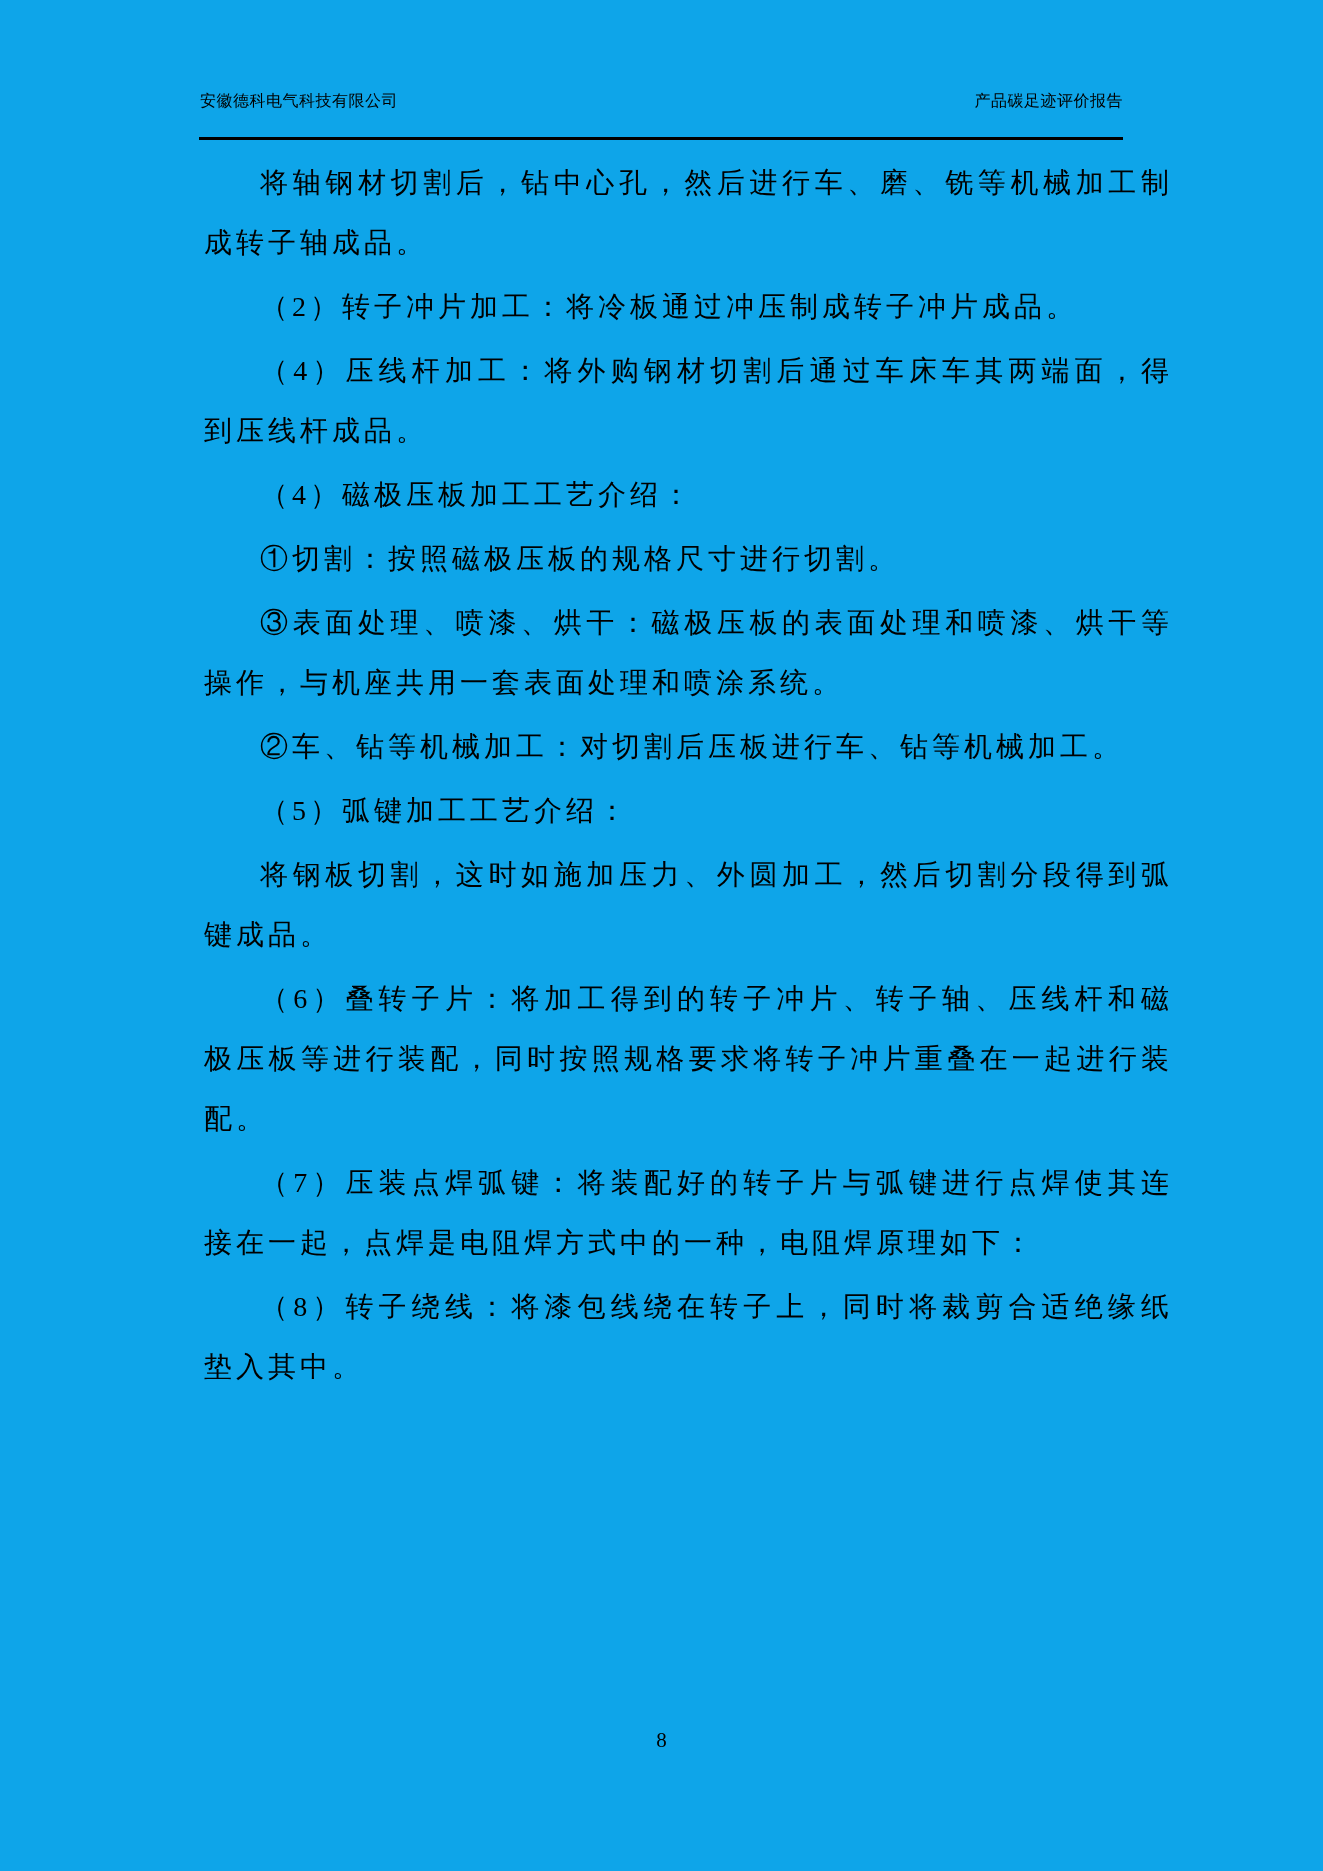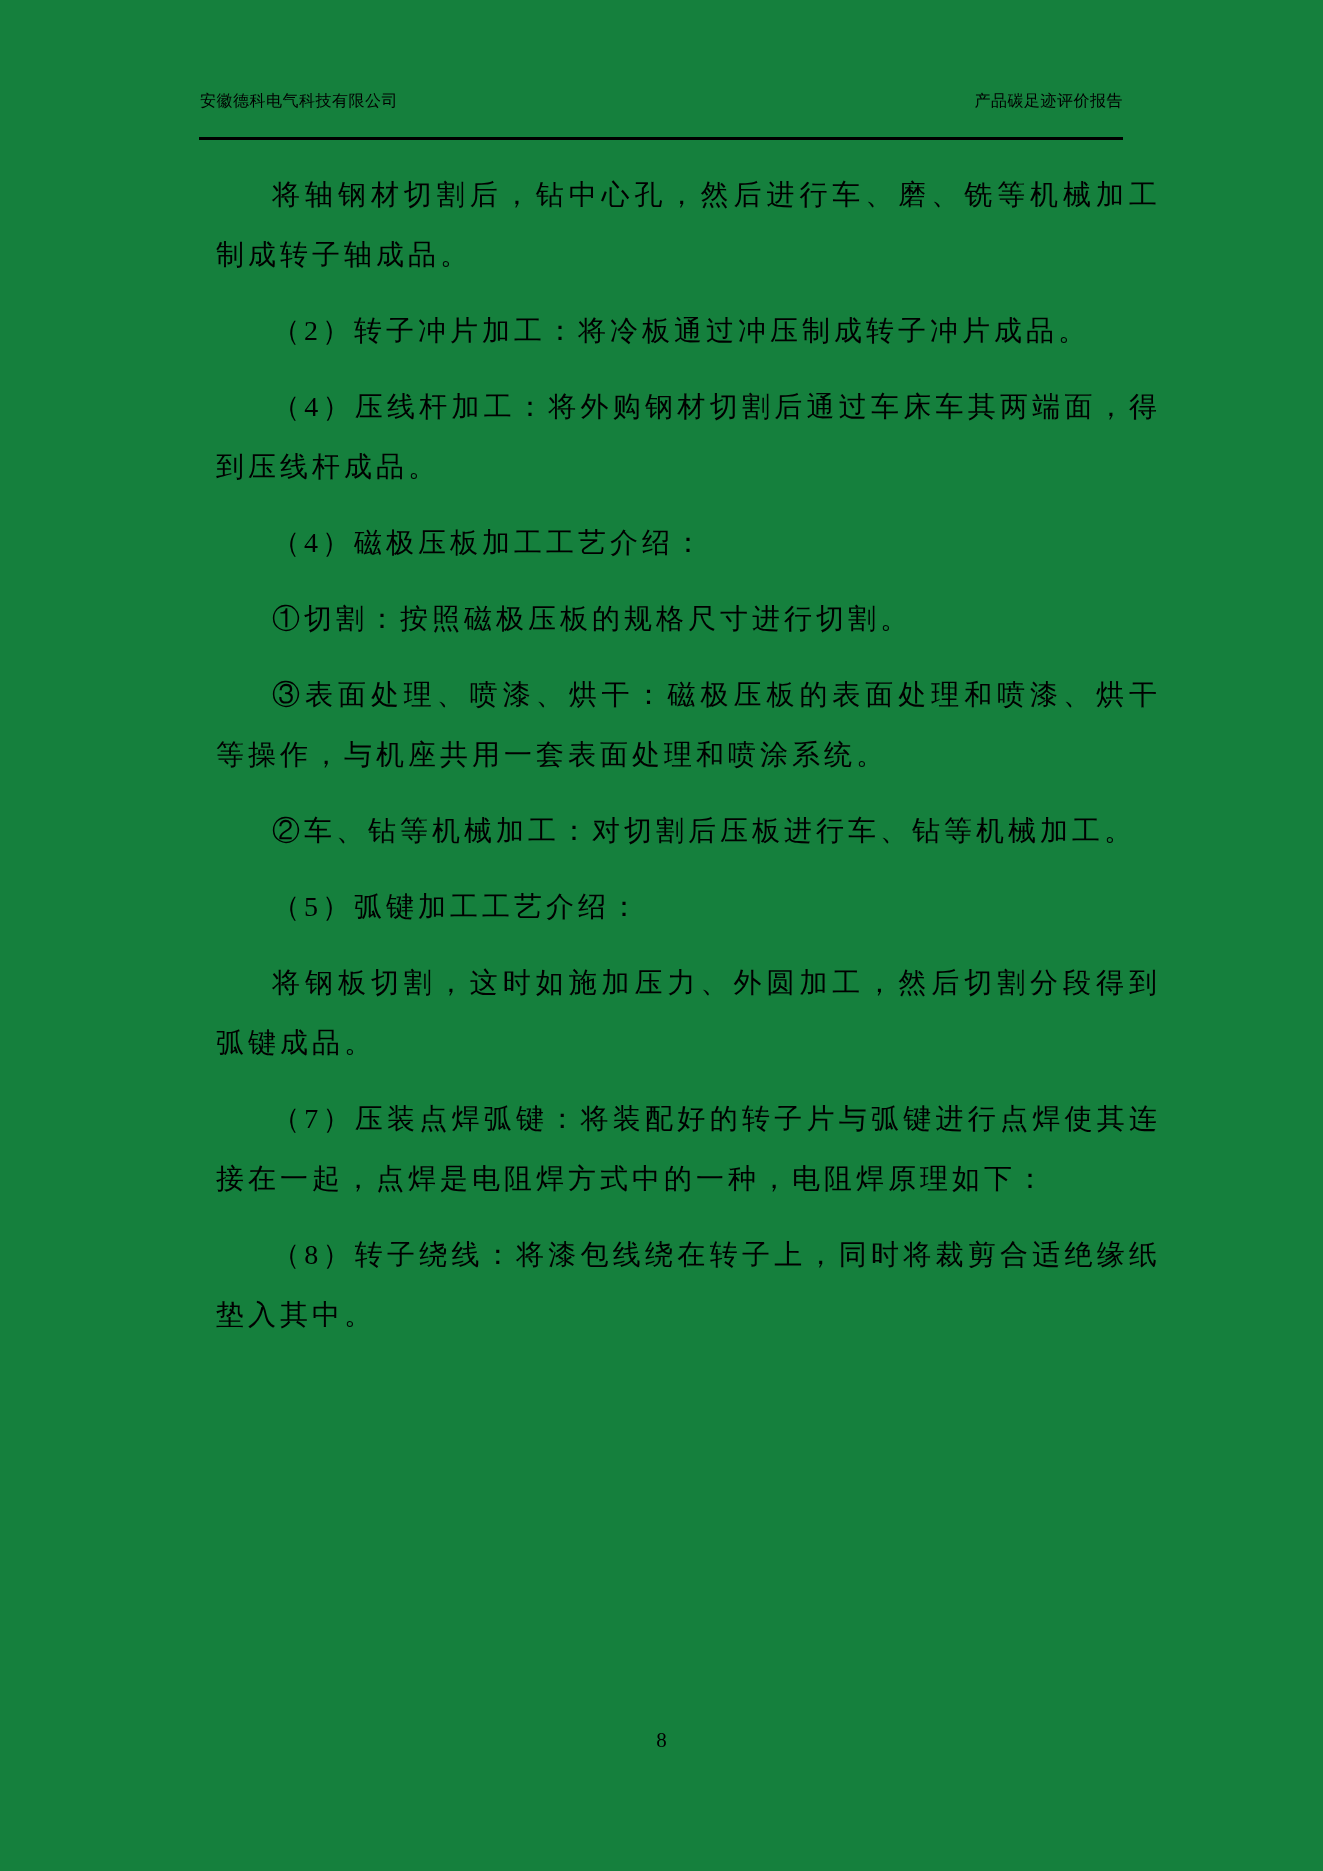--- a/index.html
+++ b/index.html
@@ -4,21 +4,21 @@
 <style>
   html, body {
     margin: 0;
     padding: 0;
     background: #ffffff;
   }
   .page {
     position: relative;
     width: 1323px;
     height: 1871px;
-    background: #15803d;
+    background: #0ea5e9;
     overflow: hidden;
     font-family: "Liberation Serif", "DejaVu Serif", serif;
     color: #000000;
   }
   .header {
     position: absolute;
     left: 200px;
     top: 90px;
     width: 923px;
     display: flex;
@@ -37,21 +37,21 @@
     height: 3px;
     background: #000000;
   }
   .body-text {
     position: absolute;
     left: 200px;
     top: 149px;
     width: 977px;
   }
   .para {
-    margin: 16px;
+    margin: 4px;
     padding: 0;
     font-size: 28px;
     line-height: 60px;
     letter-spacing: 4px;
     text-indent: 56px;
     text-align: justify;
     text-justify: inter-ideograph;
     word-break: normal;
     color: #000000;
   }
@@ -81,19 +81,20 @@
   <div class="body-text">
     <p class="para">将轴钢材切割后，钻中心孔，然后进行车、磨、铣等机械加工制成转子轴成品。</p>
     <p class="para">（2）转子冲片加工：将冷板通过冲压制成转子冲片成品。</p>
     <p class="para">（4）压线杆加工：将外购钢材切割后通过车床车其两端面，得到压线杆成品。</p>
     <p class="para">（4）磁极压板加工工艺介绍：</p>
     <p class="para">①切割：按照磁极压板的规格尺寸进行切割。</p>
     <p class="para">③表面处理、喷漆、烘干：磁极压板的表面处理和喷漆、烘干等操作，与机座共用一套表面处理和喷涂系统。</p>
     <p class="para">②车、钻等机械加工：对切割后压板进行车、钻等机械加工。</p>
     <p class="para">（5）弧键加工工艺介绍：</p>
     <p class="para">将钢板切割，这时如施加压力、外圆加工，然后切割分段得到弧键成品。</p>
+    <p class="para">（6）叠转子片：将加工得到的转子冲片、转子轴、压线杆和磁极压板等进行装配，同时按照规格要求将转子冲片重叠在一起进行装配。</p>
     <p class="para">（7）压装点焊弧键：将装配好的转子片与弧键进行点焊使其连接在一起，点焊是电阻焊方式中的一种，电阻焊原理如下：</p>
     <p class="para">（8）转子绕线：将漆包线绕在转子上，同时将裁剪合适绝缘纸垫入其中。</p>
   </div>
 
   <div class="page-number">8</div>
 
 </div>
 
 </body></html>

